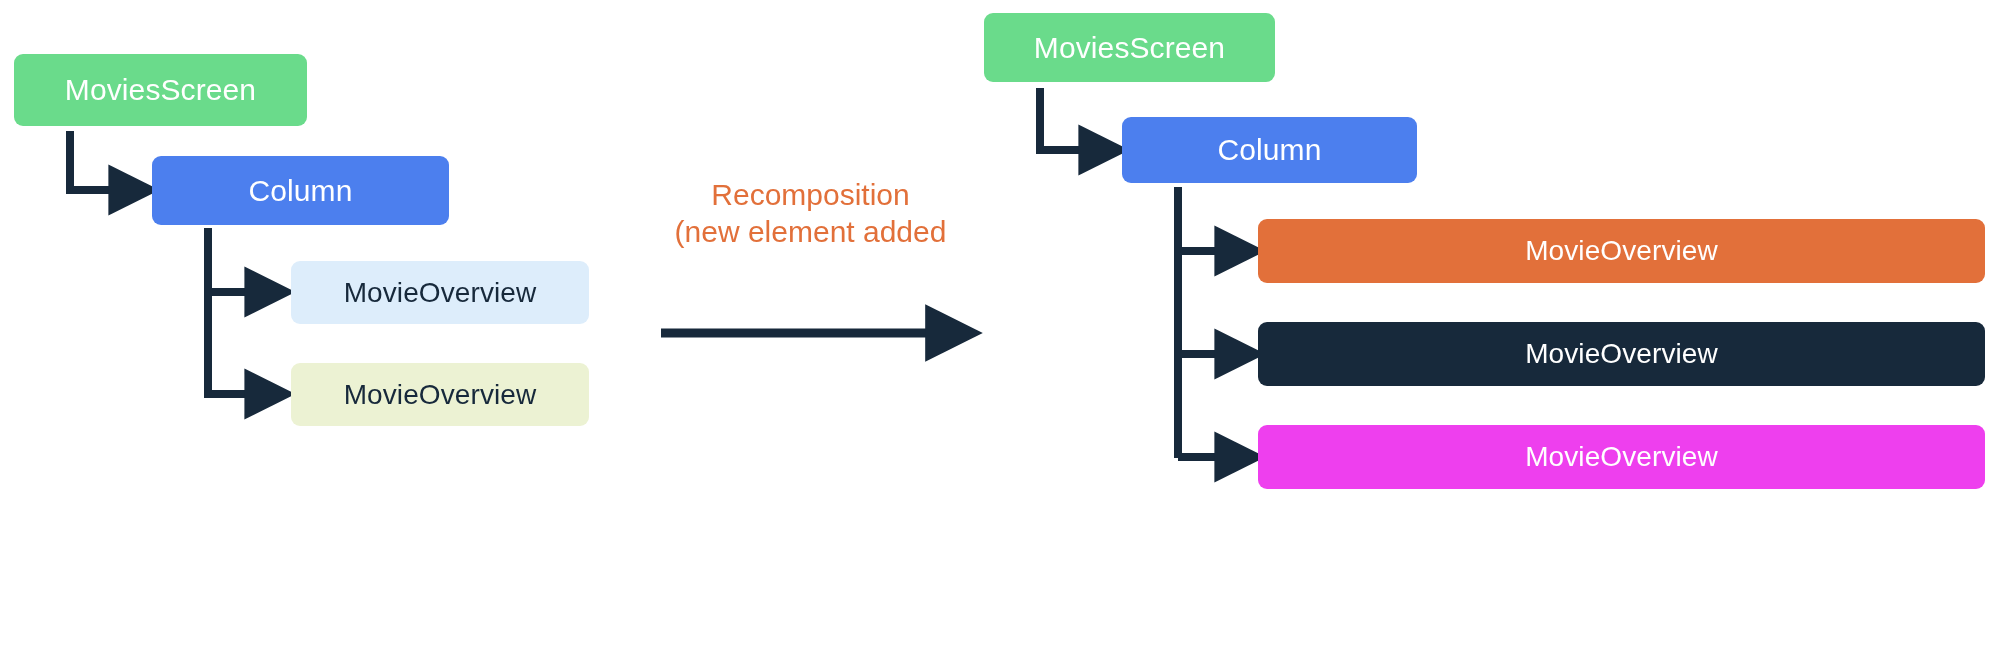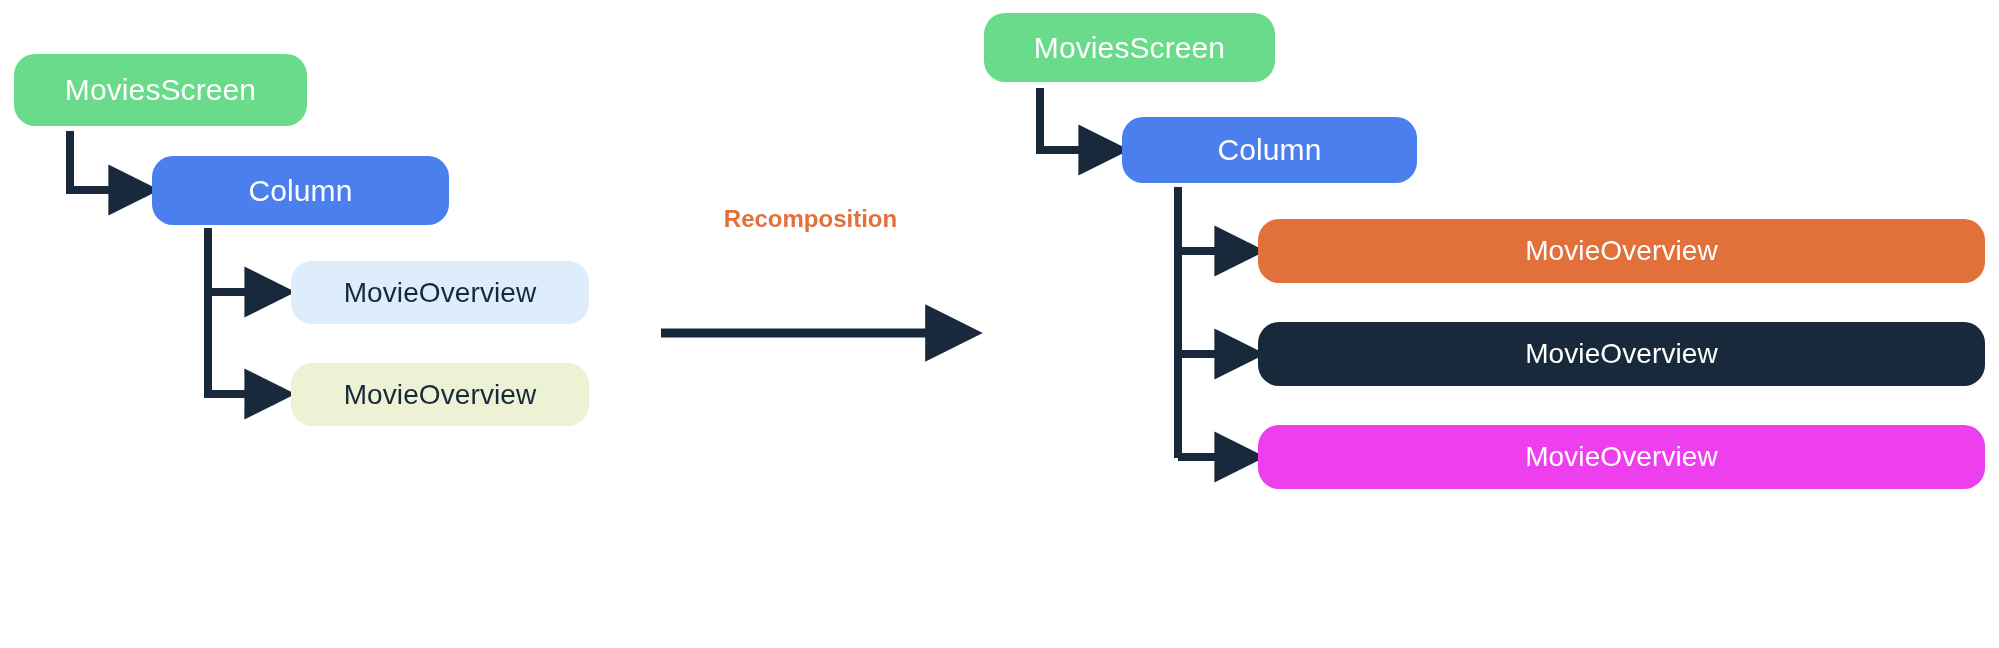--- a/index.html
+++ b/index.html
@@ -12,21 +12,21 @@
   }
   #canvas {
     position: relative;
     width: 1999px;
     height: 648px;
     background: #ffffff;
     overflow: hidden;
   }
   .node {
     position: absolute;
-    border-radius: 21px;
+    border-radius: 9px;
     display: flex;
     align-items: center;
     justify-content: center;
     box-sizing: border-box;
     white-space: nowrap;
     letter-spacing: 0.1px;
   }
   .node-label {
     display: block;
     line-height: 1;
@@ -95,22 +95,23 @@
   </div>
 
   <div class="node" style="left: 291px; top: 261px; width: 298px; height: 63px; background: rgb(221, 237, 251); color: rgb(23, 41, 59); font-size: 28px;">
     <span class="node-label">MovieOverview</span>
   </div>
 
   <div class="node" style="left: 291px; top: 363px; width: 298px; height: 63px; background: rgb(236, 242, 211); color: rgb(23, 41, 59); font-size: 28px;">
     <span class="node-label">MovieOverview</span>
   </div>
 
-  <div class="caption" style="left: 663px; top: 204px; width: 295px; color: rgb(226, 112, 58); font-size: 24px; font-weight: bold;">
+  <div class="caption" style="left: 663px; top: 177px; width: 295px; color: rgb(226, 112, 58); font-size: 30px;">
     <div>Recomposition</div>
+    <div>(new element added</div>
   </div>
 
   <div class="node" style="left: 984px; top: 13px; width: 291px; height: 69px; background: rgb(106, 219, 139); color: rgb(255, 255, 255); font-size: 30px;">
     <span class="node-label">MoviesScreen</span>
   </div>
 
   <div class="node" style="left: 1122px; top: 117px; width: 295px; height: 66px; background: rgb(76, 127, 238); color: rgb(255, 255, 255); font-size: 30px;">
     <span class="node-label">Column</span>
   </div>
 

